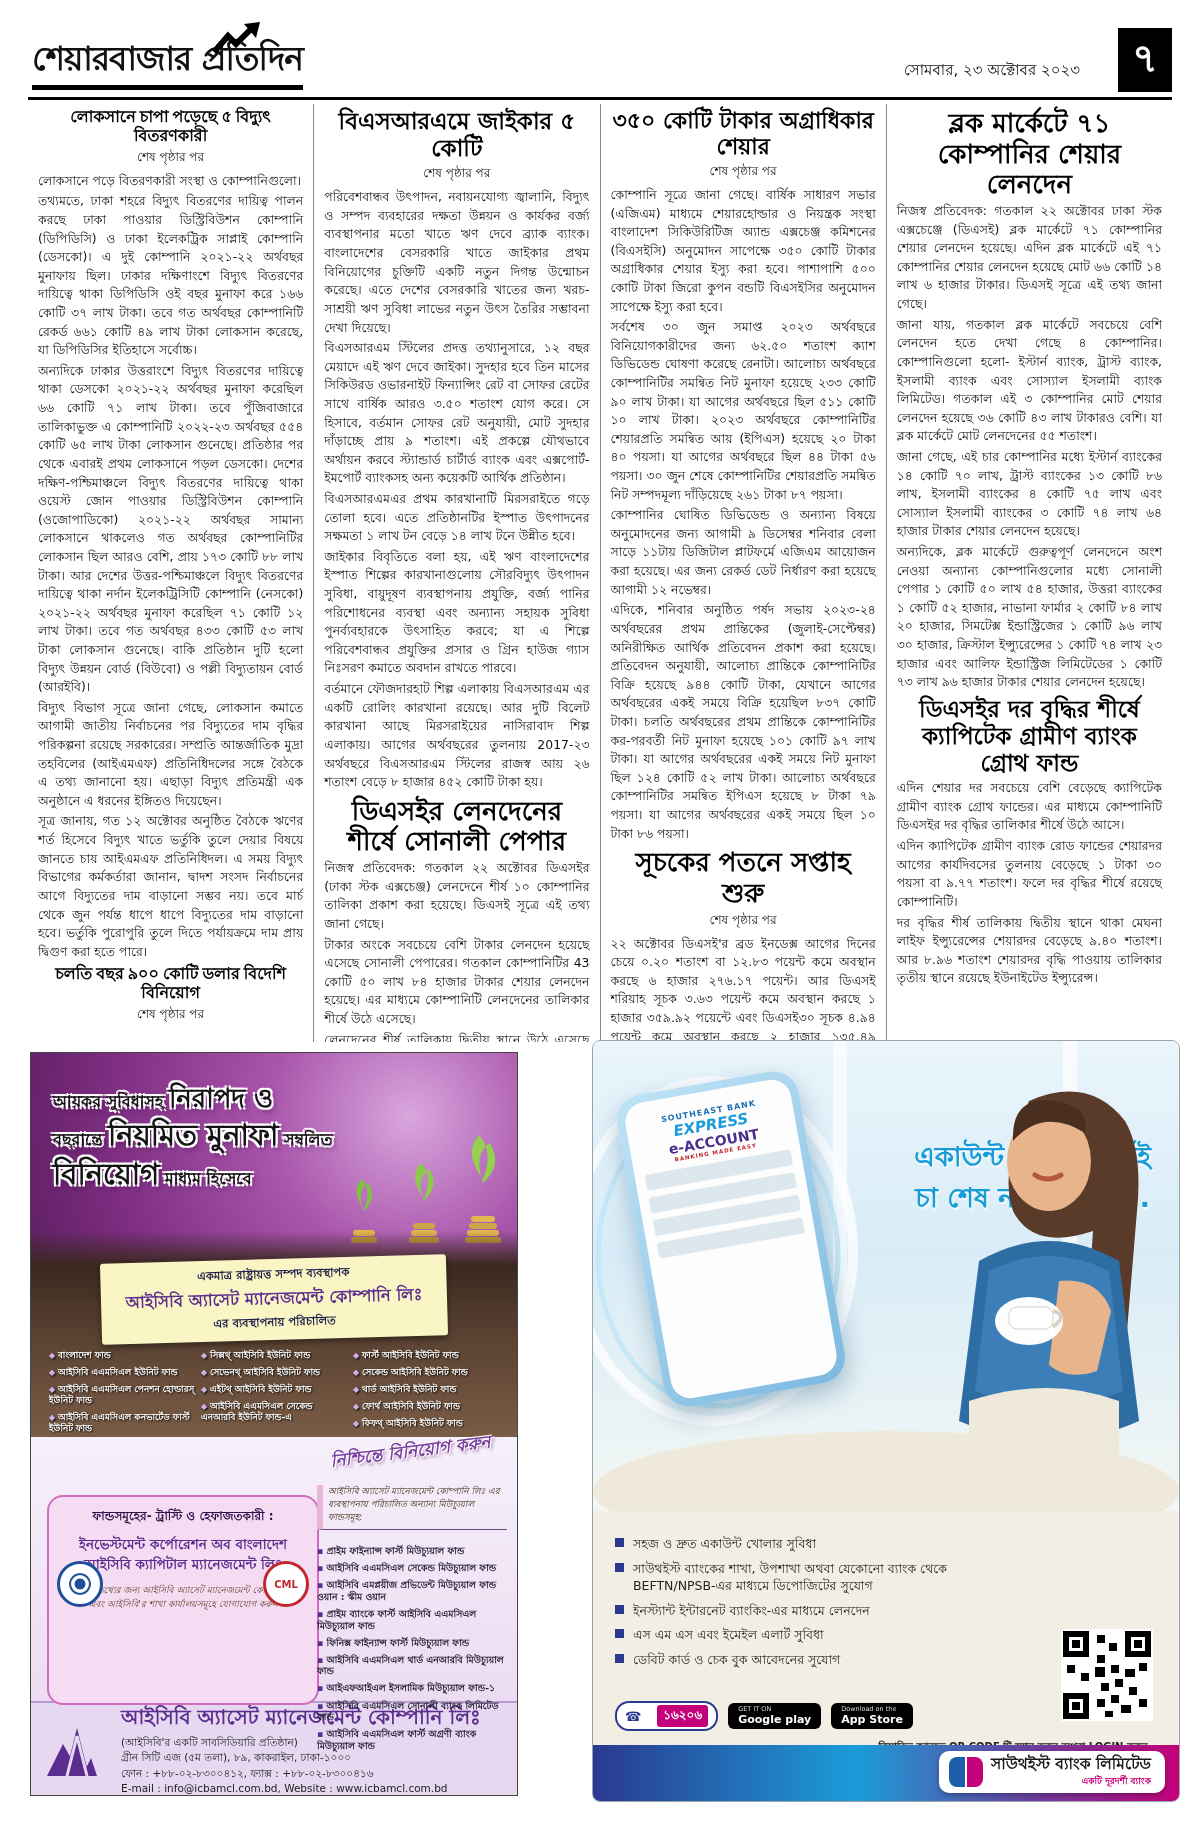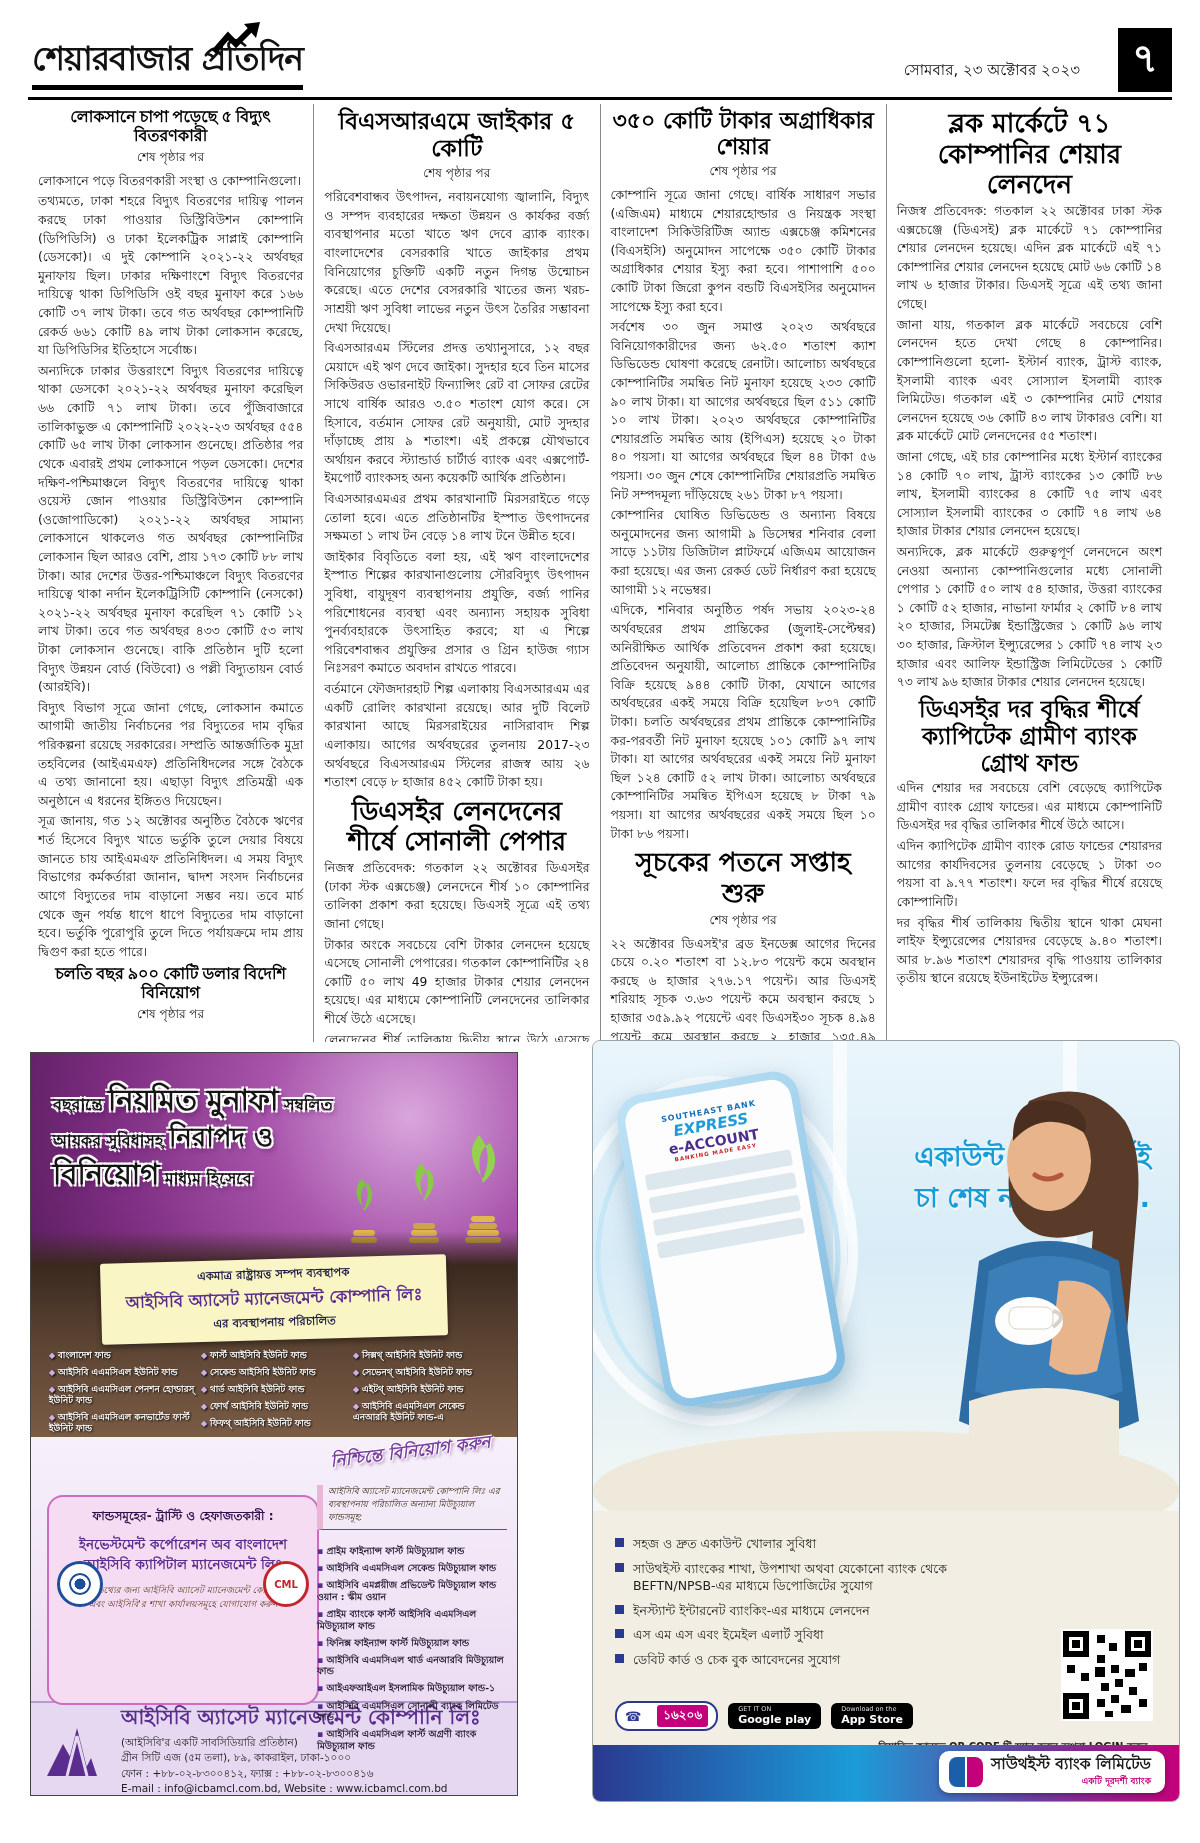--- a/index.html
+++ b/index.html
@@ -169,21 +169,21 @@
             <p>বিএসআরএমএর প্রথম কারখানাটি মিরসরাইতে গড়ে তোলা হবে। এতে প্রতিষ্ঠানটির ইস্পাত উৎপাদনের সক্ষমতা ১ লাখ টন বেড়ে ১৪ লাখ টনে উন্নীত হবে।</p>
             <p>জাইকার বিবৃতিতে বলা হয়, এই ঋণ বাংলাদেশের ইস্পাত শিল্পের কারখানাগুলোয় সৌরবিদ্যুৎ উৎপাদন সুবিধা, বায়ুদূষণ ব্যবস্থাপনায় প্রযুক্তি, বর্জ্য পানির পরিশোধনের ব্যবস্থা এবং অন্যান্য সহায়ক সুবিধা পুনর্ব্যবহারকে উৎসাহিত করবে; যা এ শিল্পে পরিবেশবান্ধব প্রযুক্তির প্রসার ও গ্রিন হাউজ গ্যাস নিঃসরণ কমাতে অবদান রাখতে পারবে।</p>
             <p>বর্তমানে ফৌজদারহাট শিল্প এলাকায় বিএসআরএম এর একটি রোলিং কারখানা রয়েছে। আর দুটি বিলেট কারখানা আছে মিরসরাইয়ের নাসিরাবাদ শিল্প এলাকায়। আগের অর্থবছরের তুলনায় 2017-২৩ অর্থবছরে বিএসআরএম স্টিলের রাজস্ব আয় ২৬ শতাংশ বেড়ে ৮ হাজার ৪৫২ কোটি টাকা হয়।</p>
           </div>
       </article>
       <article>
         <h2 class="hl s26">ডিএসইর লেনদেনের শীর্ষে সোনালী পেপার</h2>
         <div class="body">
 
         <p>নিজস্ব প্রতিবেদক: গতকাল ২২ অক্টোবর ডিএসইর (ঢাকা স্টক এক্সচেঞ্জ) লেনদেনে শীর্ষ ১০ কোম্পানির তালিকা প্রকাশ করা হয়েছে। ডিএসই সূত্রে এই তথ্য জানা গেছে।</p>
-            <p>টাকার অংকে সবচেয়ে বেশি টাকার লেনদেন হয়েছে এসেছে সোনালী পেপারের। গতকাল কোম্পানিটির ২৪ কোটি ৫০ লাখ 49 হাজার টাকার শেয়ার লেনদেন হয়েছে। এর মাধ্যমে কোম্পানিটি লেনদেনের তালিকার শীর্ষে উঠে এসেছে।</p>
+            <p>টাকার অংকে সবচেয়ে বেশি টাকার লেনদেন হয়েছে এসেছে সোনালী পেপারের। গতকাল কোম্পানিটির 43 কোটি ৫০ লাখ ৮৪ হাজার টাকার শেয়ার লেনদেন হয়েছে। এর মাধ্যমে কোম্পানিটি লেনদেনের তালিকার শীর্ষে উঠে এসেছে।</p>
             <p>লেনদেনের শীর্ষ তালিকায় দ্বিতীয় স্থানে উঠে এসেছে সি পার্ল রিসোর্ট। কোম্পানিটির শেয়ার লেনদেন হয়েছে ২২ কোটি ৯২ লাখ ৩৪ হাজার টাকার। ২২ কোটি ২৪ লাখ ৩৭ হাজার টাকার শেয়ার লেনদেন করে তালিকার তৃতীয় স্থানে উঠে এসেছে প্রভাতী ইন্স্যুরেন্স।</p>
           </div>
       </article>
     </section>
 
     <section class="col">
       <article>
         <h2 class="hl s22">৩৫০ কোটি টাকার অগ্রাধিকার শেয়ার</h2>
         <div class="dateline">শেষ পৃষ্ঠার পর</div>
         <div class="body">
@@ -224,25 +224,25 @@
             <p>দর বৃদ্ধির শীর্ষ তালিকায় দ্বিতীয় স্থানে থাকা মেঘনা লাইফ ইন্স্যুরেন্সের শেয়ারদর বেড়েছে ৯.৪০ শতাংশ। আর ৮.৯৬ শতাংশ শেয়ারদর বৃদ্ধি পাওয়ায় তালিকার তৃতীয় স্থানে রয়েছে ইউনাইটেড ইন্স্যুরেন্স।</p>
           </div>
       </article>
 
     </section>
   </main>
 
   <aside class="ad-left">
     <div class="al-hero">
       <div class="al-tag">
+        <div><span class="t-sm">আয়কর সুবিধাসহ</span>
+             <span class="t-lg">নিরাপদ ও</span></div>
         <div><span class="t-sm">বছরান্তে</span>
              <span class="t-xl">নিয়মিত মুনাফা</span>
              <span class="t-sm">সম্বলিত</span></div>
-        <div><span class="t-sm">আয়কর সুবিধাসহ</span>
-             <span class="t-lg">নিরাপদ ও</span></div>
         <div><span class="t-xl">বিনিয়োগ</span>
              <span class="t-sm">মাধ্যম হিসেবে</span></div>
       </div>
       <svg class="plants" width="180" height="206" viewBox="0 0 180 206">
         <g stroke="none">
           <rect x="20" y="178" width="26" height="6" rx="3" fill="#c9a23f"></rect>
             <rect x="22" y="171" width="22" height="6" rx="3" fill="#e0b84f"></rect>
           <path d="M33 150 q-14 -18 -2 -30 q10 12 2 30 M33 152 q14 -14 4 -28 q-12 8 -4 28" fill="#7fc241"></path>
           <rect x="78" y="178" width="30" height="6" rx="3" fill="#c9a23f"></rect>
             <rect x="80" y="171" width="26" height="6" rx="3" fill="#e0b84f"></rect>
@@ -267,32 +267,32 @@
         <div class="fundcol">
 
         <div class="fund-item">বাংলাদেশ ফান্ড</div>
             <div class="fund-item">আইসিবি এএমসিএল ইউনিট ফান্ড</div>
             <div class="fund-item">আইসিবি এএমসিএল পেনশন হোল্ডারস্ ইউনিট ফান্ড</div>
             <div class="fund-item">আইসিবি এএমসিএল কনভার্টেড ফার্স্ট ইউনিট ফান্ড</div>
             <div class="fund-item">আইসিবি এএমসিএল ইসলামিক ইউনিট ফান্ড</div>
           </div>
         <div class="fundcol">
 
+        <div class="fund-item">সিক্সথ্ আইসিবি ইউনিট ফান্ড</div>
+            <div class="fund-item">সেভেনথ্ আইসিবি ইউনিট ফান্ড</div>
+            <div class="fund-item">এইটথ্ আইসিবি ইউনিট ফান্ড</div>
+            <div class="fund-item">আইসিবি এএমসিএল সেকেন্ড এনআরবি ইউনিট ফান্ড-এ</div>
+          </div>
+        <div class="fundcol">
+
         <div class="fund-item">ফার্স্ট আইসিবি ইউনিট ফান্ড</div>
             <div class="fund-item">সেকেন্ড আইসিবি ইউনিট ফান্ড</div>
             <div class="fund-item">থার্ড আইসিবি ইউনিট ফান্ড</div>
             <div class="fund-item">ফোর্থ আইসিবি ইউনিট ফান্ড</div>
             <div class="fund-item">ফিফথ্ আইসিবি ইউনিট ফান্ড</div>
-          </div>
-        <div class="fundcol">
-
-        <div class="fund-item">সিক্সথ্ আইসিবি ইউনিট ফান্ড</div>
-            <div class="fund-item">সেভেনথ্ আইসিবি ইউনিট ফান্ড</div>
-            <div class="fund-item">এইটথ্ আইসিবি ইউনিট ফান্ড</div>
-            <div class="fund-item">আইসিবি এএমসিএল সেকেন্ড এনআরবি ইউনিট ফান্ড-এ</div>
           </div>
       </div>
     </div>
 
     <div class="al-mid">
       <div class="nishchinte">নিশ্চিন্তে বিনিয়োগ করুন</div>
       <div class="trustee">
         <div class="tr1">ফান্ডসমূহের- ট্রাস্টি ও হেফাজতকারী :</div>
         <span class="tr-logo icb">
             <span class="hex"></span>

